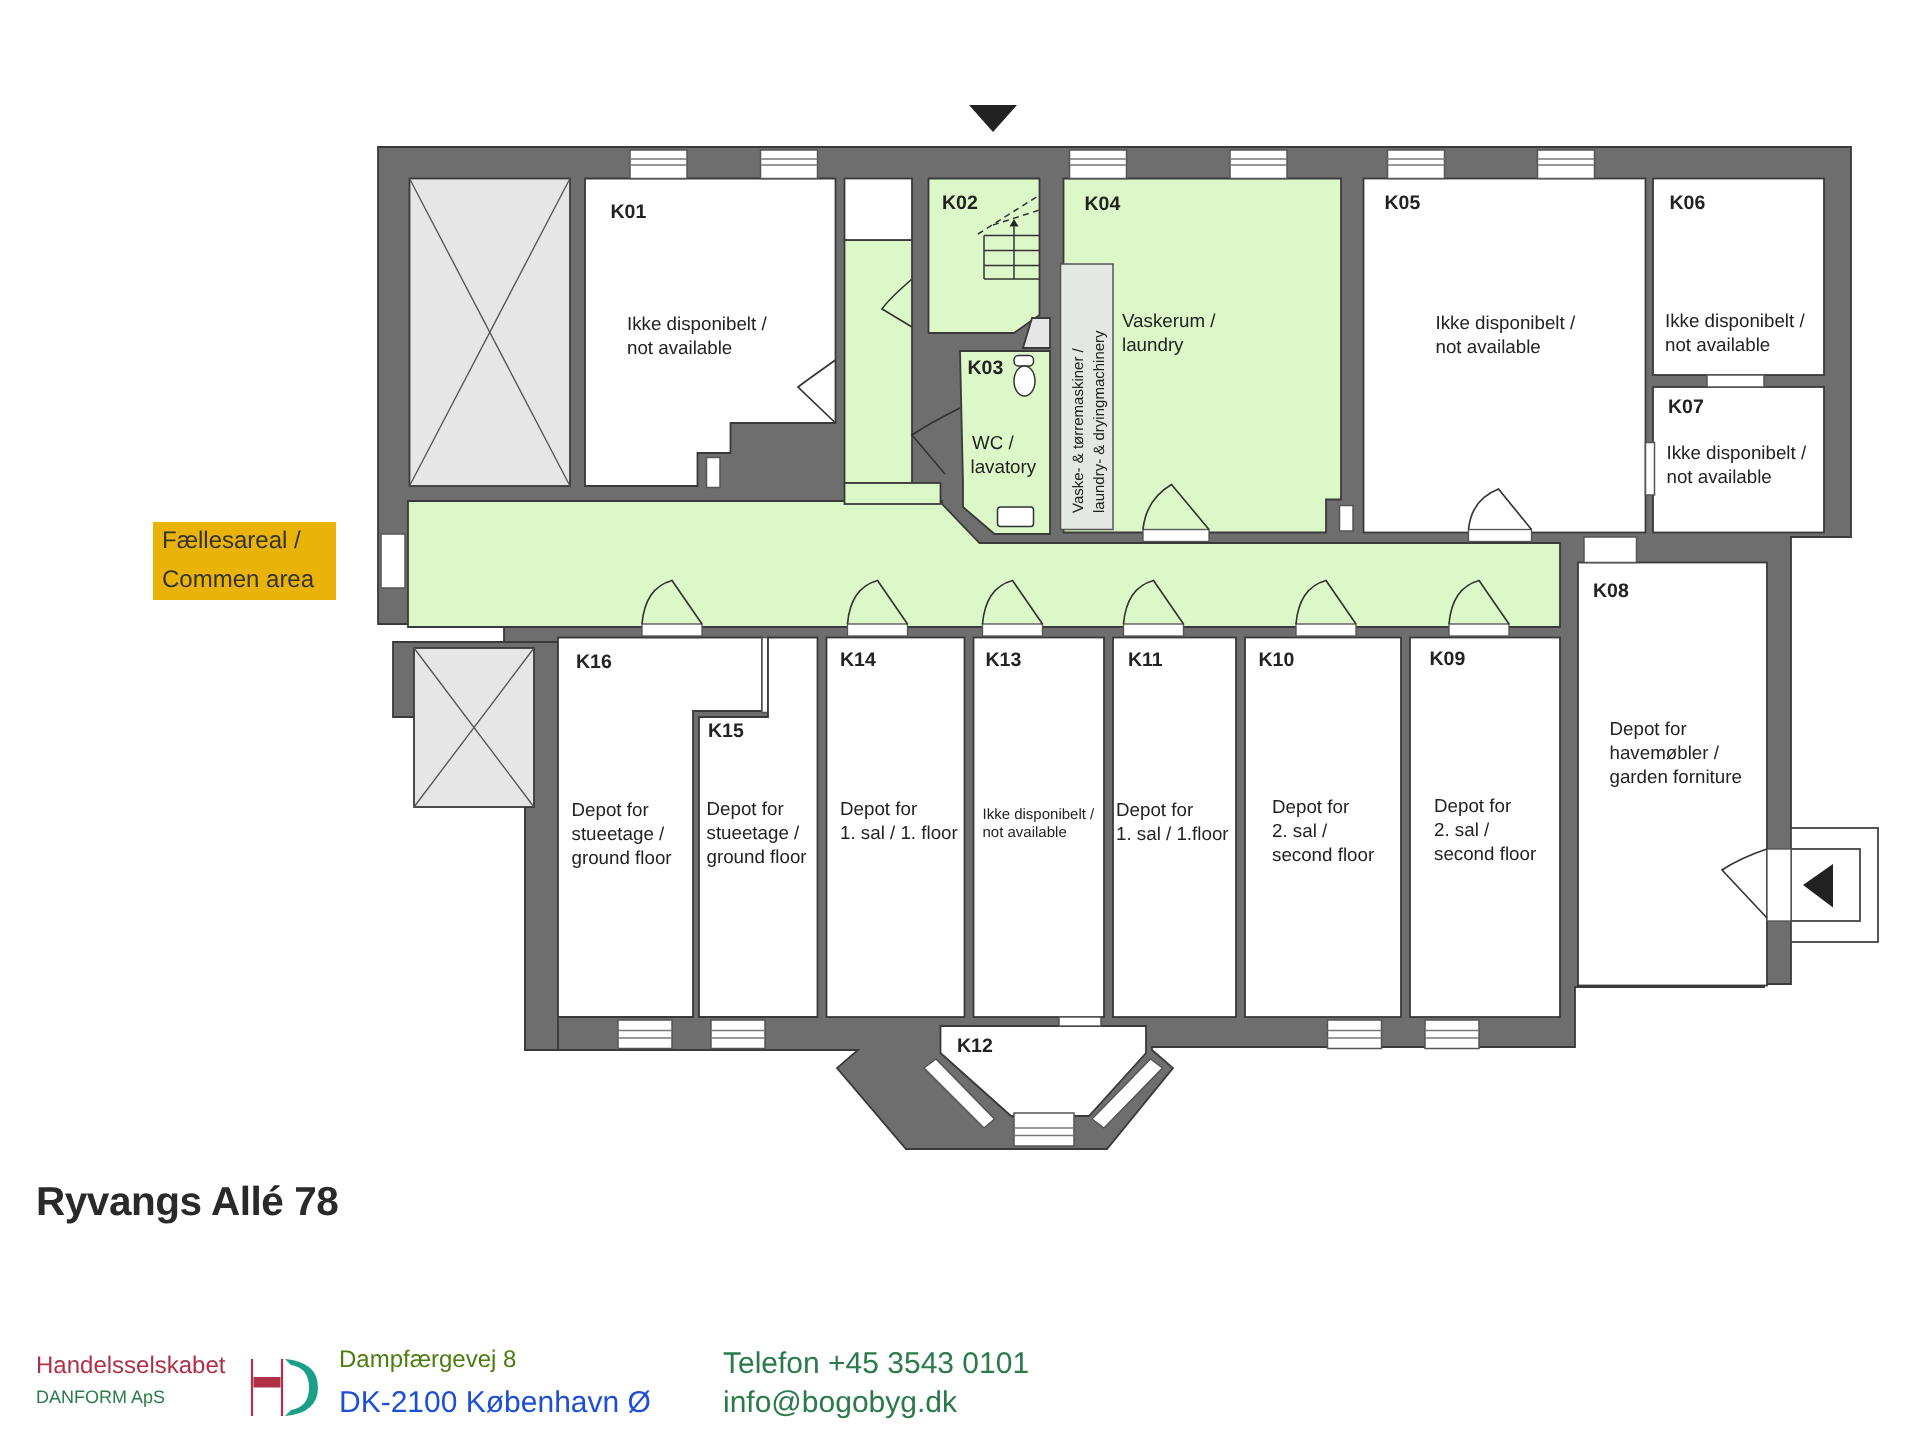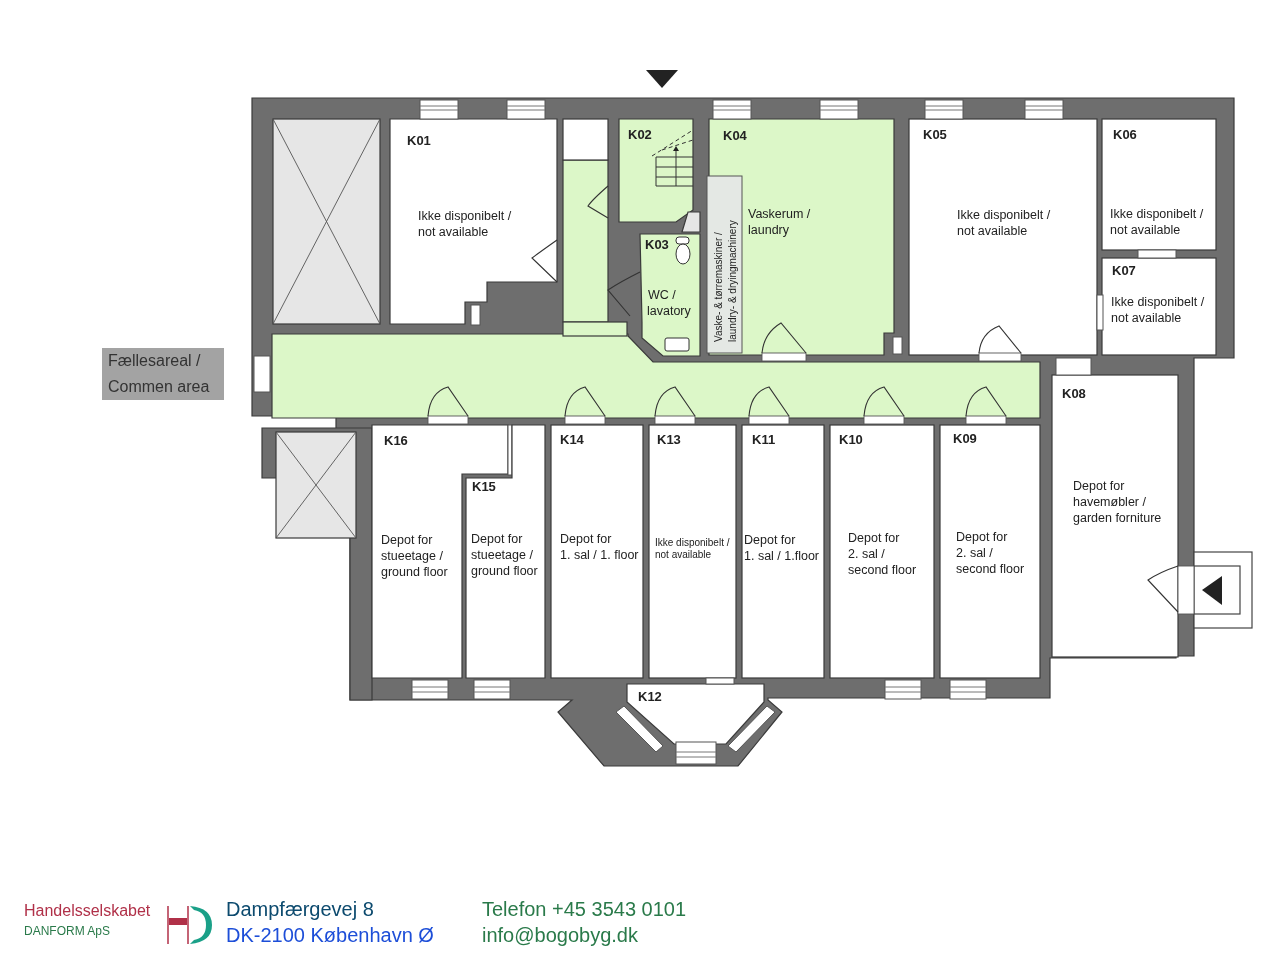--- a/index.html
+++ b/index.html
@@ -16,31 +16,31 @@
   .doorsill { fill: #ffffff; stroke: #555; stroke-width: 0.9; }
   .rlabel { font-family: "Liberation Sans", sans-serif; font-size: 13px; font-weight: bold; fill: #222; }
   .rtext { font-family: "Liberation Sans", sans-serif; font-size: 12.5px; fill: #222; }
   .rtext-sm { font-family: "Liberation Sans", sans-serif; font-size: 10px; fill: #222; }
   .stair { fill: none; stroke: #333; stroke-width: 1; }
   .stair-dash { fill: none; stroke: #333; stroke-width: 1; stroke-dasharray: 4 3; }
   .machine-strip { fill: #e4e8e4; stroke: #555; stroke-width: 1; }
   .arrow { fill: #222; }
   .entry-box { fill: #ffffff; stroke: #444; stroke-width: 1.2; }
 
-  .common-label { position: absolute; left: 102px; top: 348px; width: 122px; height: 52px; background: #a3a3a3;
+  .common-label { position: absolute; left: 102px; top: 348px; width: 122px; height: 52px; background: #eab308;
                   font-size: 16px; color: #333; line-height: 26px; padding-left: 6px; box-sizing: border-box; }
   .title-block { position: absolute; left: 24px; top: 784px; color: #2a2a2a; }
   .title-l1 { font-size: 27px; font-weight: bold; line-height: 34px; letter-spacing: -0.3px; }
   .title-l2 { font-size: 27px; font-weight: bold; line-height: 34px; letter-spacing: -0.3px; }
   .title-l3 { font-size: 23px; line-height: 32px; margin-top: 0px; }
   .footer { position: absolute; left: 24px; top: 896px; width: 720px; height: 56px; }
   .co1 { position: absolute; left: 0; top: 6px; font-size: 16px; color: #b03048; }
   .co2 { position: absolute; left: 0; top: 28px; font-size: 12px; color: #2a7a4a; }
   .logo { position: absolute; left: 142px; top: 4px; width: 50px; height: 46px; }
-  .addr1 { position: absolute; left: 202px; top: 2px; font-size: 20px; color: #0c4a6e; }
+  .addr1 { position: absolute; left: 202px; top: 2px; font-size: 16px; color: #4d7c0f; }
   .addr2 { position: absolute; left: 202px; top: 28px; font-size: 20px; color: #1d4ed8; }
   .tel { position: absolute; left: 458px; top: 2px; font-size: 20px; color: #2a7a4a; }
   .mail { position: absolute; left: 458px; top: 28px; font-size: 20px; color: #2a7a4a; text-align: center; }
 </style>
 </head>
 <body>
 
 <svg id="plan" viewBox="0 0 1280 960" xmlns="http://www.w3.org/2000/svg">
 
   <polygon class="arrow" points="646,70 678,70 662,88"></polygon>
@@ -263,20 +263,21 @@
 
   <text class="rlabel" x="638" y="701">K12</text>
 </svg>
 
 <div class="common-label">
   <div>Fællesareal /</div>
   <div>Commen area</div>
 </div>
 
 <div class="title-block">
+  <div class="title-l1">Ryvangs Allé 78</div>
 </div>
 
 <div class="footer">
   <div class="co1">Handelsselskabet</div>
   <div class="co2">DANFORM ApS</div>
   <svg class="logo" viewBox="0 0 50 46">
     <line x1="2" y1="6" x2="2" y2="44" stroke="#b03048" stroke-width="1.5"></line>
     <rect x="3" y="18" width="18" height="7" fill="#b03048"></rect>
     <line x1="22" y1="6" x2="22" y2="44" stroke="#b03048" stroke-width="1.5"></line>
     <path d="M24,6 Q46,8 46,25 Q46,42 24,44 L28,40 Q40,38 40,25 Q40,12 28,10 Z" fill="#1aa088"></path>

